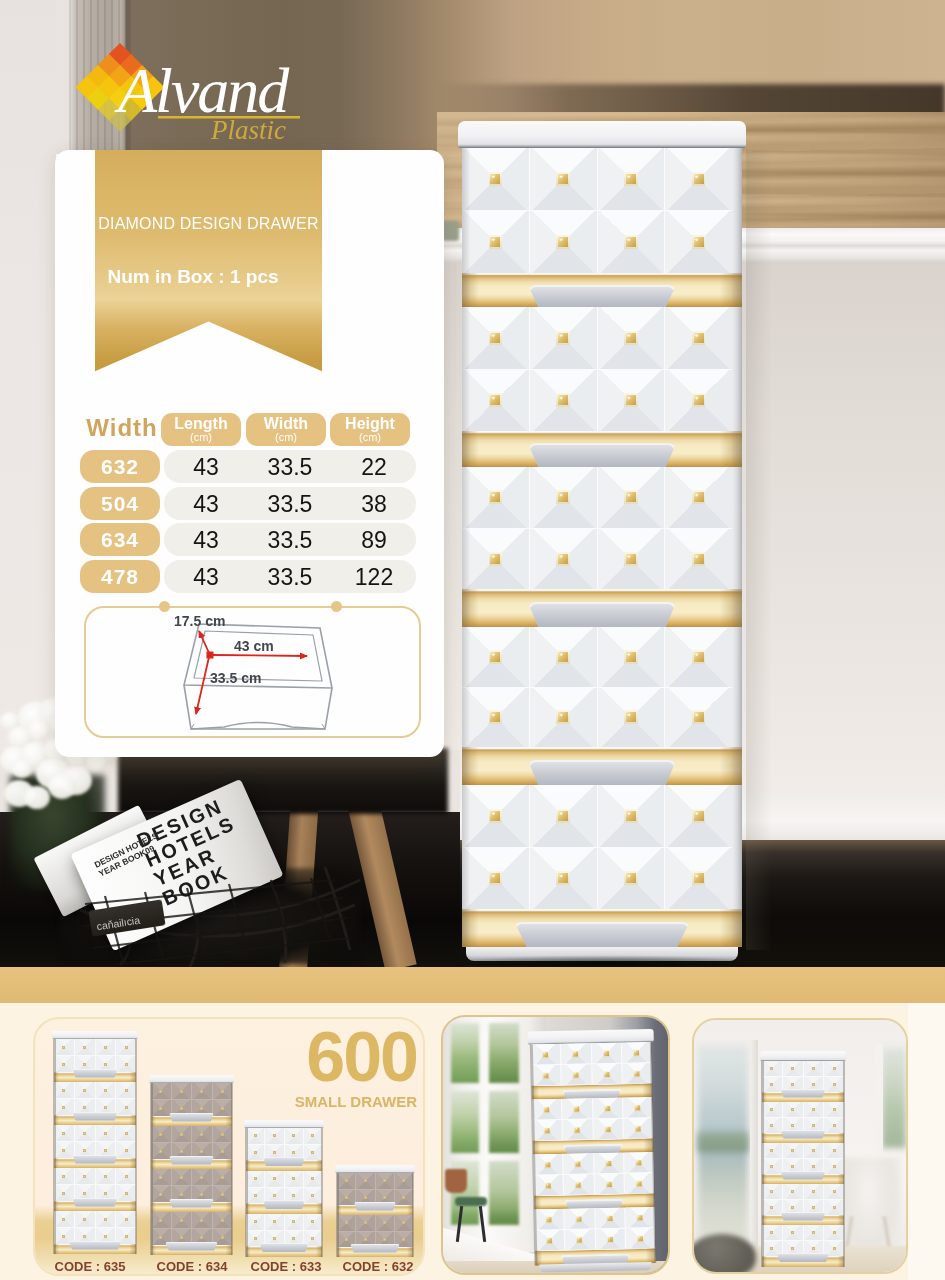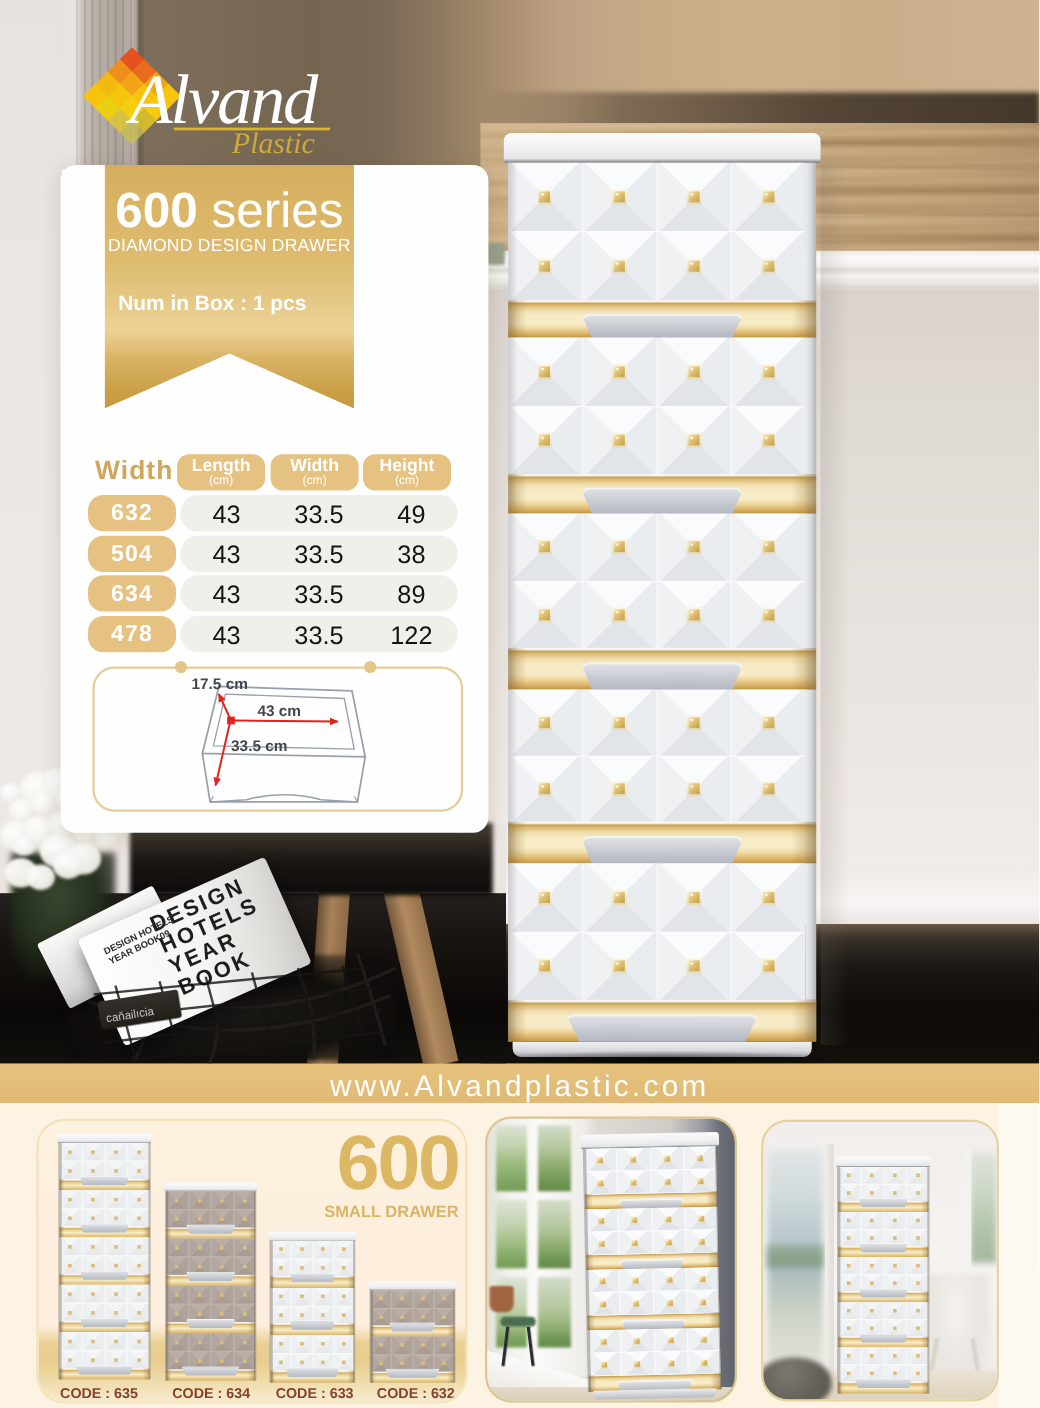--- a/index.html
+++ b/index.html
@@ -91,21 +91,20 @@
 <div class="abs" style="left:90px;top:905px;width:74px;height:26px;background:linear-gradient(180deg,#34312c,#211e18);transform:rotate(-9deg);border-radius:3px;filter:blur(.6px)"></div>
 
 <div class="abs" style="left:96px;top:911px;width:120px;height:14px;color:rgba(255,255,255,.72);font-size:10.5px;transform:rotate(-9deg)">caňailıcia</div>
 
 <div class="abs" style="left:442px;top:221px;width:17px;height:20px;background:#99a08c;border-radius:3px;filter:blur(1.5px)"></div>
 
 <div class="abs" style="left:55px;top:150px;width:389px;height:607px;background:#fefefe;border-radius:14px;box-shadow:0 4px 18px rgba(90,70,40,.18)"></div>
 
 <div class="abs" style="left:95px;top:150px;width:227px;height:227px;background:linear-gradient(180deg,#d4ae5c 0%,#dab566 18%,#debb6f 38%,#e7cb8b 58%,#ecd396 66%,#d9b263 78%,#c89d43 92%,#c3983e 100%);clip-path:polygon(0 0,100% 0,100% 97.5%,50% 75.5%,0 97.5%)"></div>
 
-<div class="abs" style="left:95px;top:165px;width:227px;height:60px;text-align:center;color:#fff;font-size:45px;white-space:nowrap"><b>600</b> <span style="font-weight:normal">series</span></div>
 
 <div class="abs" style="left:90px;top:215px;width:237px;text-align:center;color:#fff;font-size:16px;letter-spacing:.2px;white-space:nowrap">DIAMOND DESIGN DRAWER</div>
 
 <div class="abs" style="left:95px;top:266px;width:196px;text-align:center;color:#fff;font-size:19px;font-weight:bold;white-space:nowrap">Num in Box : 1 pcs</div>
 
 <svg class="abs" id="logo" style="left:55px;top:20px" width="320" height="140" viewBox="0 0 320 140">
       <g transform="translate(65,67) rotate(45)">
         <rect x="-31.2" y="-31.2" width="16" height="16" fill="#e4521f" opacity="1"></rect>
         <rect x="-15.6" y="-31.2" width="16" height="16" fill="#ea6a1e" opacity="1"></rect>
         <rect x="0" y="-31.2" width="16" height="16" fill="#f3a317" opacity="1"></rect>
@@ -134,21 +133,21 @@
       <div class="abs" style="position: absolute; left: 161px; top: 416px; width: 80px; text-align: center; color: rgb(255, 255, 255); font-weight: bold; font-size: 16px; line-height: 16px;">Length<div style="font-size:11px;font-weight:normal;margin-top:-3px">(cm)</div></div>
       <div class="abs" style="position: absolute; left: 246px; top: 413px; width: 80px; height: 33px; background: rgb(229, 194, 129); border-radius: 11px;"></div>
       <div class="abs" style="position: absolute; left: 246px; top: 416px; width: 80px; text-align: center; color: rgb(255, 255, 255); font-weight: bold; font-size: 16px; line-height: 16px;">Width<div style="font-size:11px;font-weight:normal;margin-top:-3px">(cm)</div></div>
       <div class="abs" style="position: absolute; left: 330px; top: 413px; width: 80px; height: 33px; background: rgb(229, 194, 129); border-radius: 11px;"></div>
       <div class="abs" style="position: absolute; left: 330px; top: 416px; width: 80px; text-align: center; color: rgb(255, 255, 255); font-weight: bold; font-size: 16px; line-height: 16px;">Height<div style="font-size:11px;font-weight:normal;margin-top:-3px">(cm)</div></div>
       <div class="abs" style="position: absolute; left: 80px; top: 450px; width: 80px; height: 33px; background: rgb(229, 194, 129); border-radius: 14px;"></div>
       <div class="abs" style="position: absolute; left: 80px; top: 455px; width: 80px; text-align: center; color: rgb(255, 255, 255); font-weight: bold; font-size: 21px; letter-spacing: 1px;">632</div>
       <div class="abs" style="position: absolute; left: 164px; top: 450px; width: 252px; height: 33px; background: rgb(241, 239, 233); border-radius: 16px;"></div>
       <div class="abs" style="position: absolute; left: 166px; top: 454px; width: 80px; text-align: center; color: rgb(20, 20, 20); font-size: 23px;">43</div>
       <div class="abs" style="position: absolute; left: 250px; top: 454px; width: 80px; text-align: center; color: rgb(20, 20, 20); font-size: 23px;">33.5</div>
-      <div class="abs" style="position: absolute; left: 334px; top: 454px; width: 80px; text-align: center; color: rgb(20, 20, 20); font-size: 23px;">49</div>
+      <div class="abs" style="position: absolute; left: 334px; top: 454px; width: 80px; text-align: center; color: rgb(20, 20, 20); font-size: 23px;">22</div>
       <div class="abs" style="position: absolute; left: 80px; top: 487px; width: 80px; height: 33px; background: rgb(229, 194, 129); border-radius: 14px;"></div>
       <div class="abs" style="position: absolute; left: 80px; top: 492px; width: 80px; text-align: center; color: rgb(255, 255, 255); font-weight: bold; font-size: 21px; letter-spacing: 1px;">504</div>
       <div class="abs" style="position: absolute; left: 164px; top: 487px; width: 252px; height: 33px; background: rgb(241, 239, 233); border-radius: 16px;"></div>
       <div class="abs" style="position: absolute; left: 166px; top: 491px; width: 80px; text-align: center; color: rgb(20, 20, 20); font-size: 23px;">43</div>
       <div class="abs" style="position: absolute; left: 250px; top: 491px; width: 80px; text-align: center; color: rgb(20, 20, 20); font-size: 23px;">33.5</div>
       <div class="abs" style="position: absolute; left: 334px; top: 491px; width: 80px; text-align: center; color: rgb(20, 20, 20); font-size: 23px;">38</div>
       <div class="abs" style="position: absolute; left: 80px; top: 523px; width: 80px; height: 33px; background: rgb(229, 194, 129); border-radius: 14px;"></div>
       <div class="abs" style="position: absolute; left: 80px; top: 528px; width: 80px; text-align: center; color: rgb(255, 255, 255); font-weight: bold; font-size: 21px; letter-spacing: 1px;">634</div>
       <div class="abs" style="position: absolute; left: 164px; top: 523px; width: 252px; height: 33px; background: rgb(241, 239, 233); border-radius: 16px;"></div>
       <div class="abs" style="position: absolute; left: 166px; top: 527px; width: 80px; text-align: center; color: rgb(20, 20, 20); font-size: 23px;">43</div>
@@ -505,21 +504,20 @@
         <div class="abs" style="position: absolute; left: 0px; top: 0px; width: 280px; height: 38px; background: linear-gradient(90deg, rgba(150, 112, 45, 0.5) 0%, rgba(150, 112, 45, 0) 6%, rgba(255, 255, 255, 0) 50%, rgba(150, 112, 45, 0) 92%, rgba(150, 112, 45, 0.5) 100%);"></div>
         <div class="abs" style="position: absolute; left: 52.444px; top: 12.92px; width: 175.112px; height: 25.08px; background: linear-gradient(rgb(223, 225, 229) 0%, rgb(198, 201, 208) 55%, rgb(179, 183, 192) 100%); border-top: 2px solid rgb(242, 243, 245); border-right: 2px solid rgb(242, 243, 245); border-left: 2px solid rgb(242, 243, 245); border-image: initial; border-bottom: none; border-radius: 8px 8px 0px 0px; clip-path: polygon(0px 0px, 100% 0px, 93% 100%, 7% 100%); box-sizing: border-box;"></div>
       </div>
       <div class="abs" style="position: absolute; left: 466px; top: 947px; width: 272px; height: 14px; background: linear-gradient(rgb(242, 242, 244), rgb(214, 215, 218) 60%, rgb(154, 157, 162)); border-radius: 0px 0px 8px 8px;"></div>
       <div class="abs" style="position: absolute; left: 440px; top: 955px; width: 330px; height: 18px; background: radial-gradient(rgba(0, 0, 0, 0.55), rgba(0, 0, 0, 0) 70%);"></div>
       <div class="abs" style="position: absolute; left: 462px; top: 148px; width: 280px; height: 798px; background: linear-gradient(90deg, rgba(90, 90, 95, 0.25) 0%, rgba(255, 255, 255, 0) 3%, rgba(255, 255, 255, 0) 96%, rgba(90, 90, 95, 0.28) 100%); pointer-events: none;"></div>
     </div>
 
 <div class="abs" style="left:0;top:967px;width:945px;height:36px;background:linear-gradient(180deg,#e6c27e,#e0ba74)"></div>
 
-<div class="abs" style="left:0;top:972px;width:945px;text-align:center;color:#fff;font-size:27px;letter-spacing:3px">www.Alvandplastic.com</div>
 
 <div class="abs" style="left:0;top:1003px;width:945px;height:277px;background:#fcf3e3"></div>
 
 <div class="abs" style="left:908px;top:1003px;width:37px;height:277px;background:#fdf9f1"></div>
 
 <div class="abs" id="leftpanel" style="left:33px;top:1017px;width:392px;height:259px;border-radius:26px;background:linear-gradient(180deg,#fdf1e0 0%,#fdeedd 55%,#fdeedd 100%);border:2px solid #f3e2bc;box-sizing:border-box;overflow:hidden">
 
   <div class="abs" style="left:0;top:186px;width:392px;height:73px;background:linear-gradient(180deg,rgba(236,211,148,0) 0%,#ebd093 22%,#e9cd8d 45%,#f0ddae 72%,#f6e9c8 90%,#f8edd2 100%)"></div>
 
   <div class="abs" style="left:160px;top:12px;width:222px;text-align:right;padding-right:10px;color:#ddb864;font-size:70px;font-weight:bold;letter-spacing:-2px;line-height:52px">600</div>

